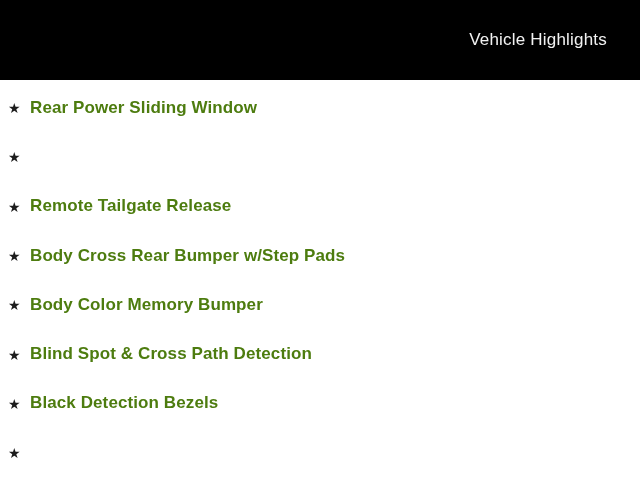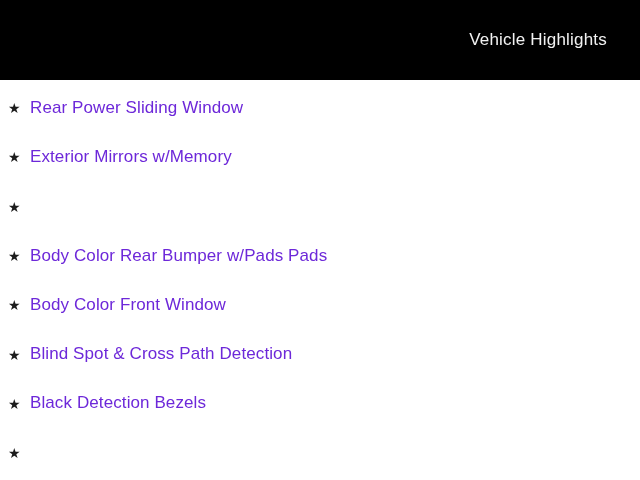--- a/index.html
+++ b/index.html
@@ -47,51 +47,52 @@
   .star-icon {
     font-size: 14px;
     color: #1c1c1c;
     width: 22px;
     flex: 0 0 22px;
     line-height: 1;
     padding-top: 1px;
   }
   .item-label {
     font-size: 17px;
-    color: #6d28d9;
+    color: #4d7c0f;
     letter-spacing: 0.1px;
+    font-weight: bold;
   }
 </style>
 </head>
 <body>
 
 <div class="page">
   <div class="header">
     <span class="header-title">Vehicle Highlights</span>
   </div>
 
   <ul class="highlight-list">
       <li class="highlight-item">
         <span class="star-icon">★</span>
         <span class="item-label">Rear Power Sliding Window</span>
       </li>
       <li class="highlight-item">
         <span class="star-icon">★</span>
-        <span class="item-label">Exterior Mirrors w/Memory</span>
       </li>
       <li class="highlight-item">
         <span class="star-icon">★</span>
+        <span class="item-label">Remote Tailgate Release</span>
       </li>
       <li class="highlight-item">
         <span class="star-icon">★</span>
-        <span class="item-label">Body Color Rear Bumper w/Pads Pads</span>
+        <span class="item-label">Body Cross Rear Bumper w/Step Pads</span>
       </li>
       <li class="highlight-item">
         <span class="star-icon">★</span>
-        <span class="item-label">Body Color Front Window</span>
+        <span class="item-label">Body Color Memory Bumper</span>
       </li>
       <li class="highlight-item">
         <span class="star-icon">★</span>
         <span class="item-label">Blind Spot &amp; Cross Path Detection</span>
       </li>
       <li class="highlight-item">
         <span class="star-icon">★</span>
         <span class="item-label">Black Detection Bezels</span>
       </li>
       <li class="highlight-item">

